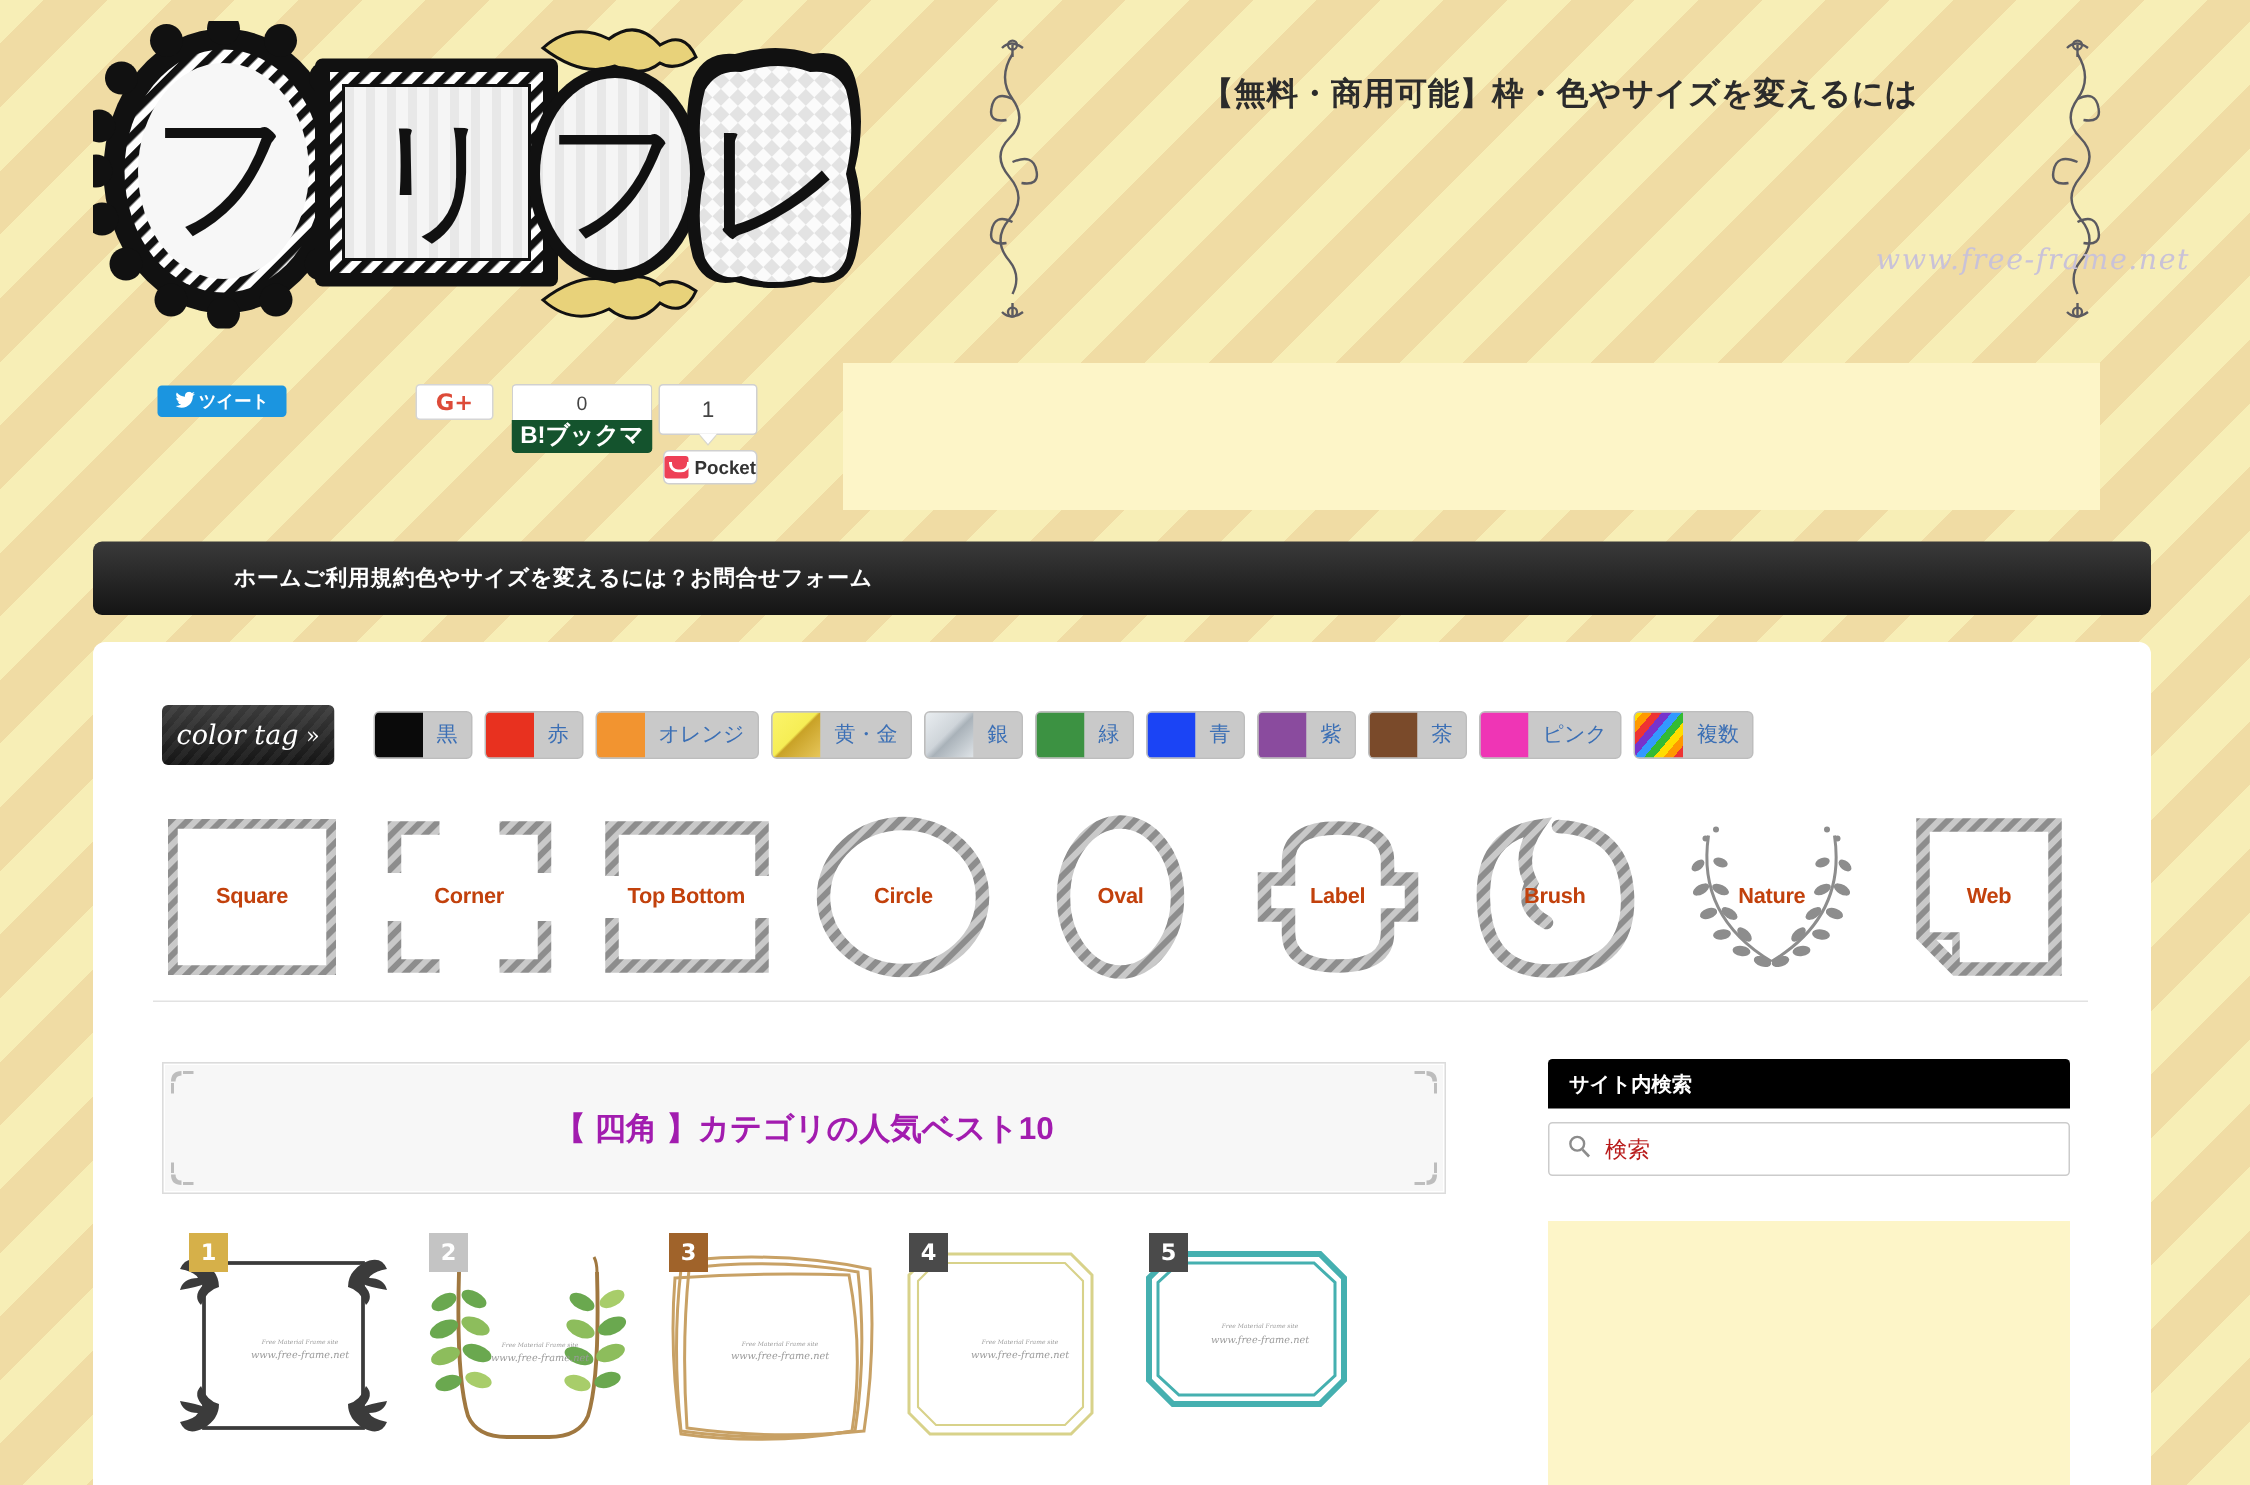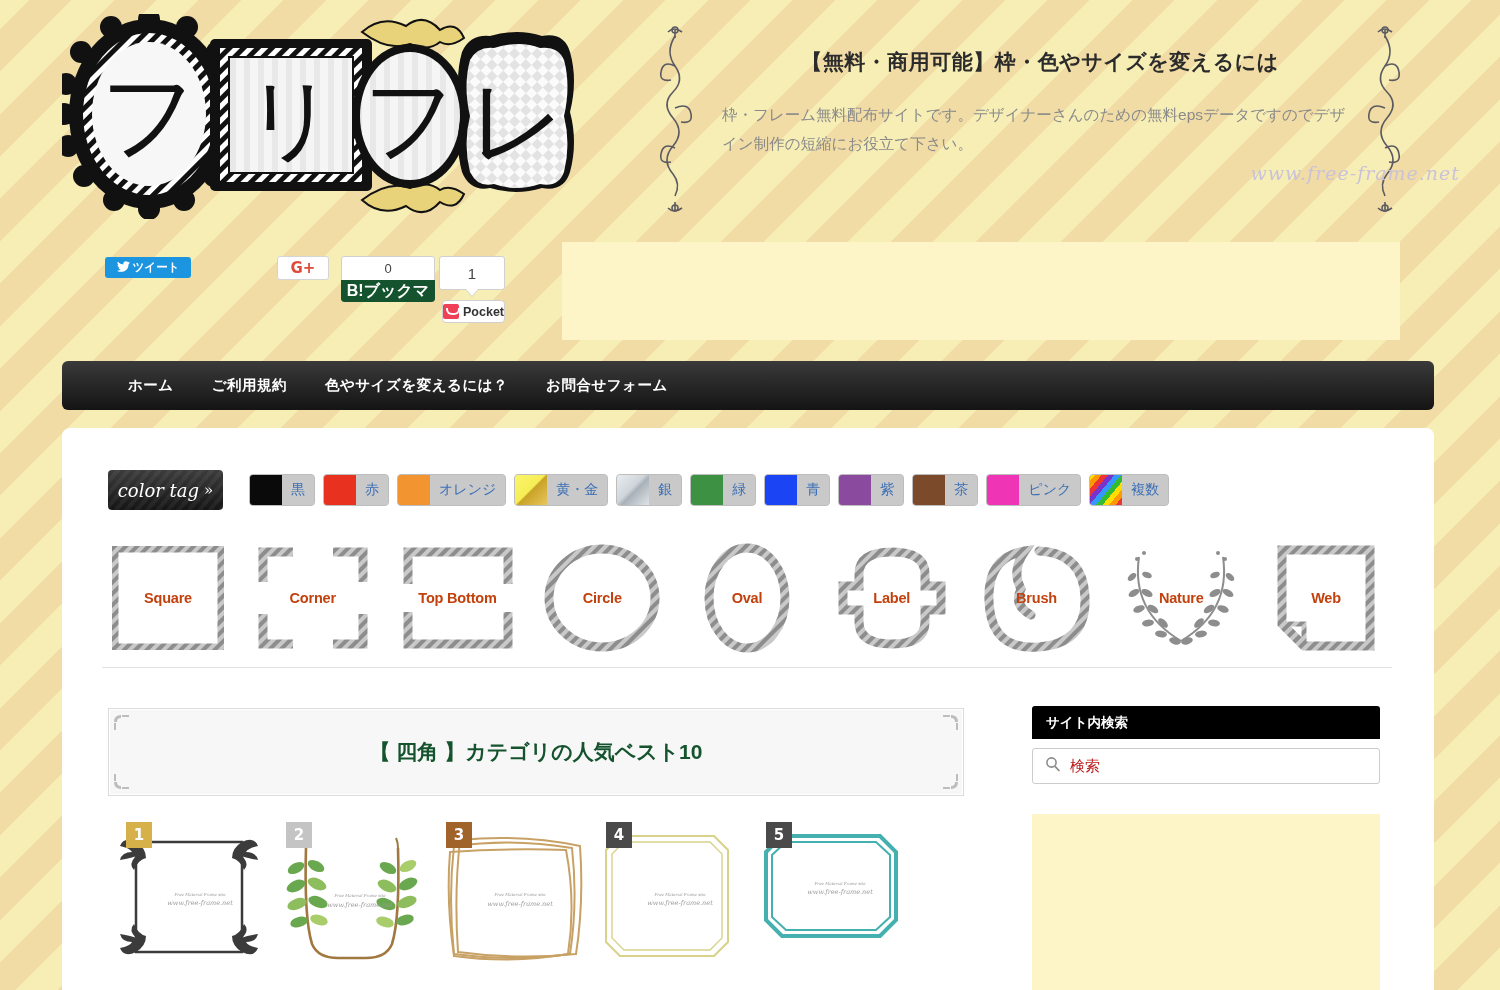--- a/index.html
+++ b/index.html
@@ -91,21 +91,21 @@
     content: ""; position: absolute; left: 3px; top: 4px;
     width: 10px; height: 5px; border: 2px solid #fff; border-top: none;
     border-radius: 0 0 6px 6px;
   }
 
   
   .nav {
     position: absolute; left: 62px; top: 361px; width: 1372px; height: 49px;
     background: linear-gradient(#3a3a3a, #141414);
     border-radius: 6px;
-    display: flex; align-items: center; padding-left: 66px; gap: 38px;
+    display: flex; align-items: center; padding-left: 94px; 
   }
   .nav a {
     color: #fff; font-size: 14.5px; text-decoration: none; font-weight: bold;
     letter-spacing: .5px;
   }
 
   
   .card {
     position: absolute; left: 62px; top: 428px; width: 1372px; height: 600px;
     background: #fff; border-radius: 8px 8px 0 0;
@@ -149,21 +149,21 @@
     font-size: 14.5px; color: #c2410c; font-weight: bold; letter-spacing: -0.2px;
   }
 
   
   .main-col { position: absolute; left: 46px; top: 280px; width: 856px; }
   .side-col { position: absolute; left: 970px; top: 278px; width: 348px; }
 
   .section-title {
     height: 88px; border: 1px solid #dcdcdc; background: #f7f7f7;
     display: flex; align-items: center; justify-content: center;
-    font-size: 21px; font-weight: bold; color: #14532d; position: relative;
+    font-size: 21px; font-weight: bold; color: #a21caf; position: relative;
     box-shadow: inset 0 0 0 1px #fff;
   }
   .corner-orn { position: absolute; width: 18px; height: 18px; }
   .corner-orn.tl { left: 4px; top: 4px; }
   .corner-orn.tr { right: 4px; top: 4px; transform: scaleX(-1); }
   .corner-orn.bl { left: 4px; bottom: 4px; transform: scaleY(-1); }
   .corner-orn.br { right: 4px; bottom: 4px; transform: scale(-1,-1); }
 
   .thumb-grid { display: flex; gap: 0px; margin-top: 26px; }
   .thumb { width: 160px; position: relative; height: 160px; }
@@ -289,21 +289,20 @@
         <path d="M23 126 q12 -6 14 6 q2 10 -10 8"></path>
         <path d="M16 10 q6 -6 14 0 M23 8 v8 M23 180 v8 M16 186 q6 6 14 0"></path>
       </g>
       <circle cx="23" cy="8" r="3" fill="none" stroke="#5b5a60" stroke-width="1.5"></circle>
       <circle cx="23" cy="186" r="3" fill="none" stroke="#5b5a60" stroke-width="1.5"></circle>
     </svg>
   </div>
 
   <div class="header-text">
     <div class="site-title">【無料・商用可能】枠・色やサイズを変えるには</div>
-    <div class="site-desc">枠・フレーム無料配布サイトです。デザイナーさんのための無料epsデータですのでデザイン制作の短縮にお役立て下さい。</div>
   </div>
 
   <div class="watermark-url">www.free-frame.net</div>
 </div>
 
 <div class="social">
   <div class="btn-tweet">
     <span>
       <svg width="13" height="11" viewBox="0 0 16 13">
           <path fill="#fff" d="M16 1.5a6.6 6.6 0 0 1-1.9.5A3.3 3.3 0 0 0 15.5.2a6.6 6.6 0 0 1-2.1.8A3.3 3.3 0 0 0 7.8 4 9.3 9.3 0 0 1 1.1.6a3.3 3.3 0 0 0 1 4.4 3.3 3.3 0 0 1-1.5-.4 3.3 3.3 0 0 0 2.6 3.2 3.3 3.3 0 0 1-1.5.1 3.3 3.3 0 0 0 3 2.3A6.6 6.6 0 0 1 0 11.6a9.3 9.3 0 0 0 5 1.5c6.1 0 9.4-5 9.2-9.6A6.6 6.6 0 0 0 16 1.5z"></path>

